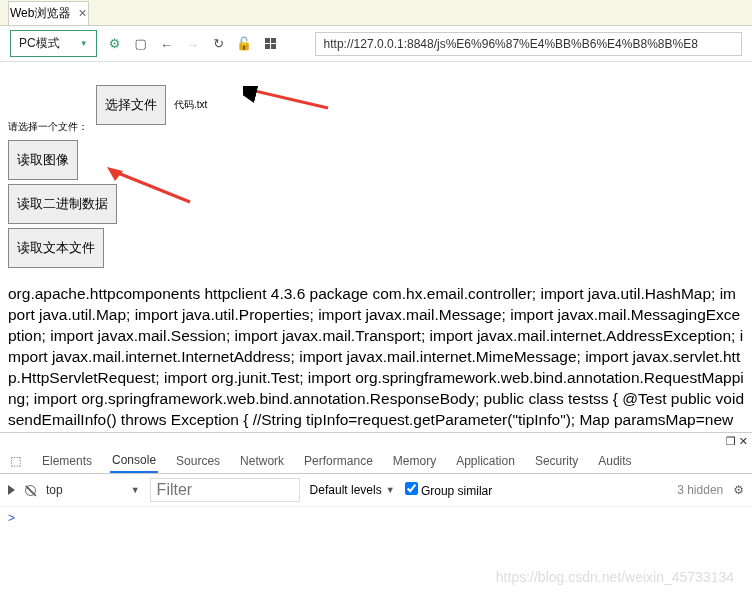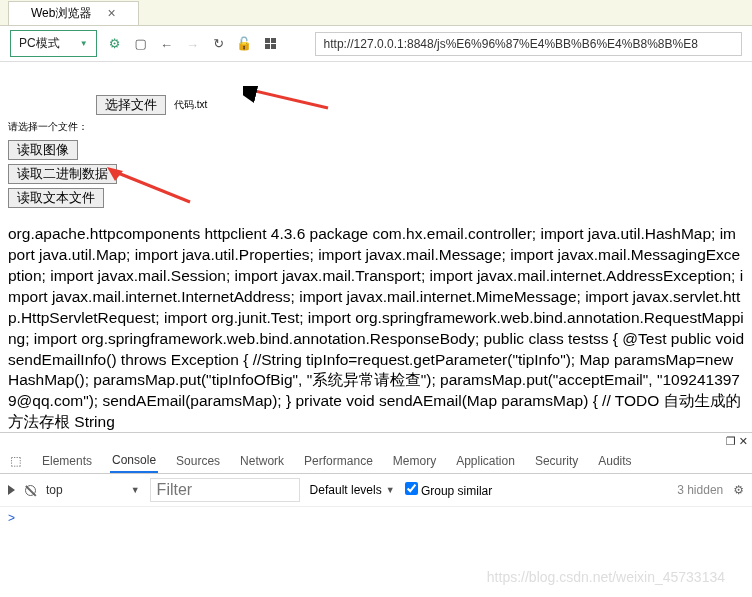--- a/index.html
+++ b/index.html
@@ -1,48 +1,48 @@
 <!DOCTYPE html>
 <html><head>
 <meta charset="utf-8">
 <style>
 * { box-sizing: border-box; margin: 0; padding: 0; }
 body { font-family: "Microsoft YaHei", Arial, sans-serif; font-size: 13px; background: #fff; width: 752px; height: 597px; overflow: hidden; position: relative; }
 .tab-bar { background: #f7f7e8; height: 26px; border-bottom: 1px solid #d0d0c0; display: flex; align-items: center; padding-left: 8px; }
-.tab { background: #fff; padding: 3px 22px; font-size: 12px; display: flex; align-items: center; gap: 16px; border: 1px solid #d0d0c0; border-bottom: none; }
+.tab { background: #fff; padding: 3px 1px; font-size: 12px; display: flex; align-items: center; gap: 8px; border: 1px solid #d0d0c0; border-bottom: none; }
 .tab .close { color: #666; font-size: 14px; cursor: pointer; }
 .toolbar { height: 36px; background: #fff; border-bottom: 1px solid #ddd; display: flex; align-items: center; padding: 15px 10px; gap: 10px; }
 .mode-select { border: 1px solid #3a9b6e; padding: 4px 8px; font-size: 12px; display: flex; align-items: center; gap: 20px; color: #222; }
 .mode-select .tri { color: #3a9b6e; font-size: 8px; }
 .toolbar-icon { width: 16px; height: 16px; display: flex; align-items: center; justify-content: center; color: #555; cursor: pointer; }
 .toolbar-icon.green { color: #3a9b6e; }
 .url-bar { flex: 1; border: 1px solid #ccc; padding: 4px 8px; font-size: 12px; color: #333; background: #fff; margin-left: 26px; overflow: hidden; white-space: nowrap; }
 .content { padding: 14px 8px 6px 8px; position: relative; height: 370px; overflow: hidden; }
 .row1 { display: flex; align-items: center; gap: 8px; margin-bottom: 6px; }
 .label { font-size: 10px; margin-top: 44px; }
-.btn { border: 1px solid #888; background: #eee; padding: 0 8px; font-size: 13px; font-family: inherit; cursor: pointer; }
+.btn { border: 1px solid #888; background: #eee; padding: 10px 8px; font-size: 13px; font-family: inherit; cursor: pointer; }
 .btn-block { display: block; margin-bottom: 4px; }
 .filename { font-size: 10px; }
 .arrow { position: absolute; pointer-events: none; }
 .arrow1 { left: 243px; top: 24px; }
 .arrow2 { left: 105px; top: 105px; }
 .file-text { font-size: 15.5px; line-height: 1.35; color: #000; margin-top: 16px; word-break: break-all; }
 .devtools { position: absolute; bottom: 0; left: 0; right: 0; height: 165px; border-top: 1px solid #ccc; background: #fff; font-size: 12px; }
 .dt-grip { text-align: right; padding: 2px 4px 0 0; color: #333; font-size: 11px; }
 .dt-tabs { display: flex; align-items: center; border-bottom: 1px solid #ccc; padding: 0 8px; gap: 16px; height: 26px; }
 .dt-tab { color: #555; cursor: pointer; padding: 4px 2px; }
 .dt-tab.active { color: #333; border-bottom: 2px solid #1a73e8; }
 .dt-row2 { display: flex; align-items: center; border-bottom: 1px solid #eee; padding: 4px 8px; gap: 10px; }
 .dt-ctx { color: #333; display: flex; align-items: center; gap: 4px; border: none; }
 .dt-filter { border: 1px solid #ddd; padding: 2px 6px; width: 150px; font-size: 16px; }
 .dt-levels { display: flex; align-items: center; gap: 4px; }
 .dt-hidden { margin-left: auto; color: #888; }
 .dt-gear { color: #666; cursor: pointer; }
 .dt-console { padding: 4px 8px; color: #2962d9; }
-.watermark { position: absolute; bottom: 12px; right: 27px; color: #ddd; font-size: 14px; }
+.watermark { position: absolute; bottom: 12px; right: 18px; color: #ddd; font-size: 14px; }
 .grid-icon { display: inline-grid; grid-template-columns: 5px 5px; grid-template-rows: 5px 5px; gap: 1px; }
 .grid-icon span { background: #555; }
 .stop-icon { border: 1.5px solid #666; border-radius: 50%; width: 11px; height: 11px; position: relative; display: inline-block; }
 .stop-icon::after { content: ''; position: absolute; width: 14px; height: 1.5px; background: #666; transform: rotate(45deg); top: 4px; left: -2px; }
 .play-icon { width: 0; height: 0; border-left: 7px solid #555; border-top: 5px solid transparent; border-bottom: 5px solid transparent; display: inline-block; }
 .caret { font-size: 9px; color: #555; }
 </style>
 </head>
 <body>
 

